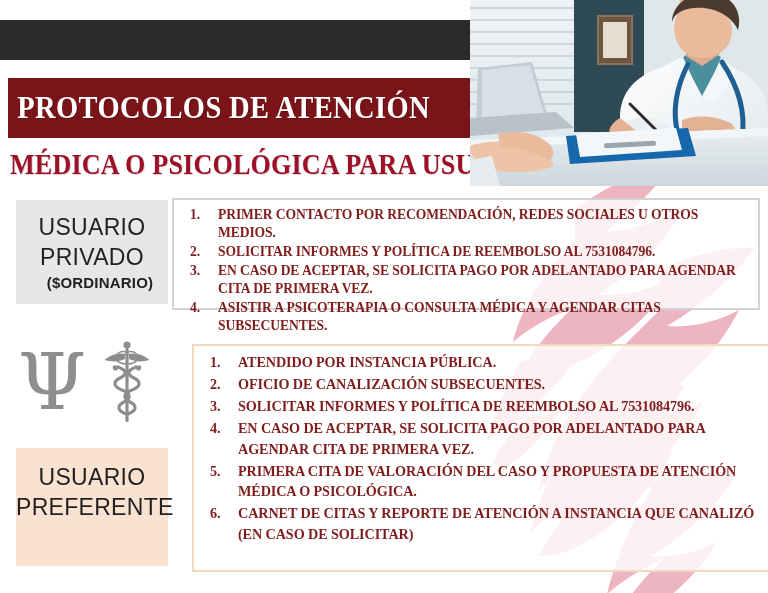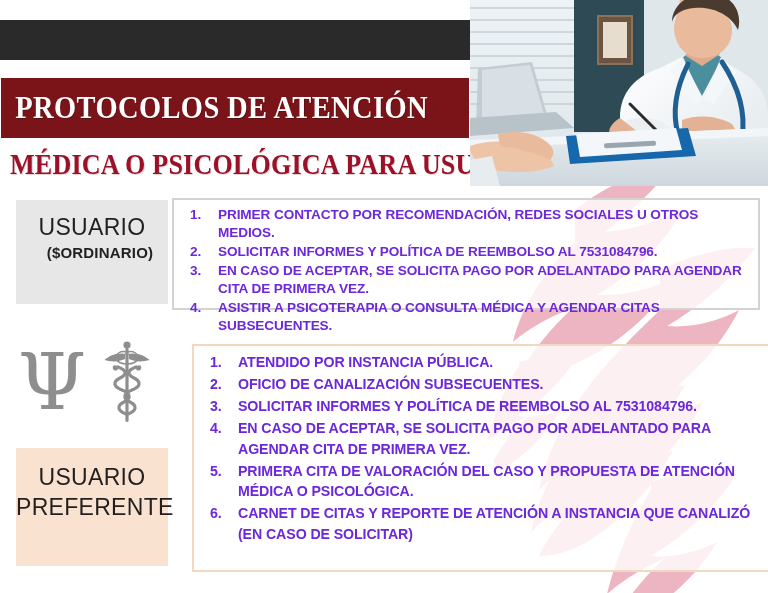--- a/index.html
+++ b/index.html
@@ -57,29 +57,28 @@
     height: 186px;
     overflow: hidden;
     z-index: 4;
     background: #cfd9de;
   }
   .header-photo svg { display: block; }
 
   
   .title-band {
     position: absolute;
-    left: 1px;
+    left: 8px;
     top: 78px;
     width: 468px;
     height: 60px;
     background: #7b1419;
     z-index: 3;
     display: flex;
     align-items: center;
-    justify-content: center;
   }
   .title-band-text {
     color: #ffffff;
     font-family: "Liberation Serif", serif;
     font-weight: bold;
     font-size: 31px;
     letter-spacing: 0.4px;
     padding-left: 10px;
     white-space: nowrap;
     transform: scaleX(0.92);
@@ -191,24 +190,24 @@
   ol.steps {
     margin: 0;
     padding: 0;
     list-style: none;
     counter-reset: step;
   }
   ol.steps li {
     counter-increment: step;
     position: relative;
     padding-left: 36px;
-    font-family: Liberation Sans, sans-serif;
+    font-family: Liberation Serif, serif;
     font-size: 13.6px;
     line-height: 18.2px;
-    color: #6d28d9;
+    color: #7f1d1d;
     letter-spacing: -0.1px;
     font-weight: bold;
     margin-bottom: 0.5px;
   }
   ol.steps li::before {
     content: counter(step) ".";
     position: absolute;
     left: 8px;
     top: 0;
     font-weight: bold;
@@ -322,20 +321,21 @@
   </div>
 
   <div class="title-band">
     <span class="title-band-text">PROTOCOLOS DE ATENCIÓN</span>
   </div>
 
   <div class="subtitle">MÉDICA O PSICOLÓGICA PARA USUARIOS</div>
 
   <div class="user-box privado">
     <div class="user-line">USUARIO</div>
+    <div class="user-line">PRIVADO</div>
     <div class="user-sub">($ORDINARIO)</div>
   </div>
 
   <div class="symbols">
     <span class="psi-glyph">Ψ</span>
     <span>
       <svg width="46" height="86" viewBox="0 0 46 86" aria-hidden="true">
         <g fill="#8e8e8e" stroke="#8e8e8e">
           <circle cx="23" cy="5" r="3.6" stroke="none"></circle>
           <rect x="21.4" y="8" width="3.2" height="74" rx="1.4" stroke="none"></rect>

